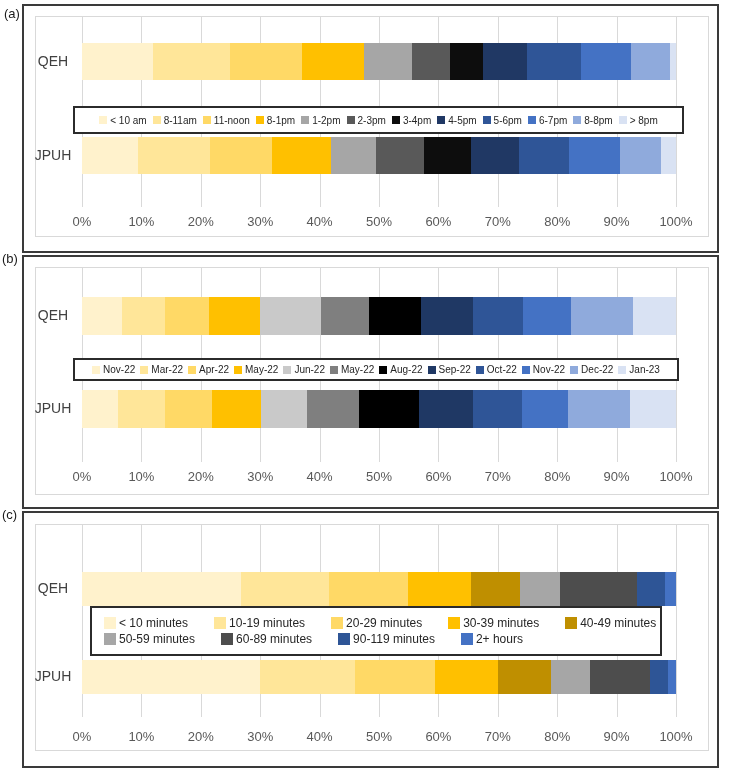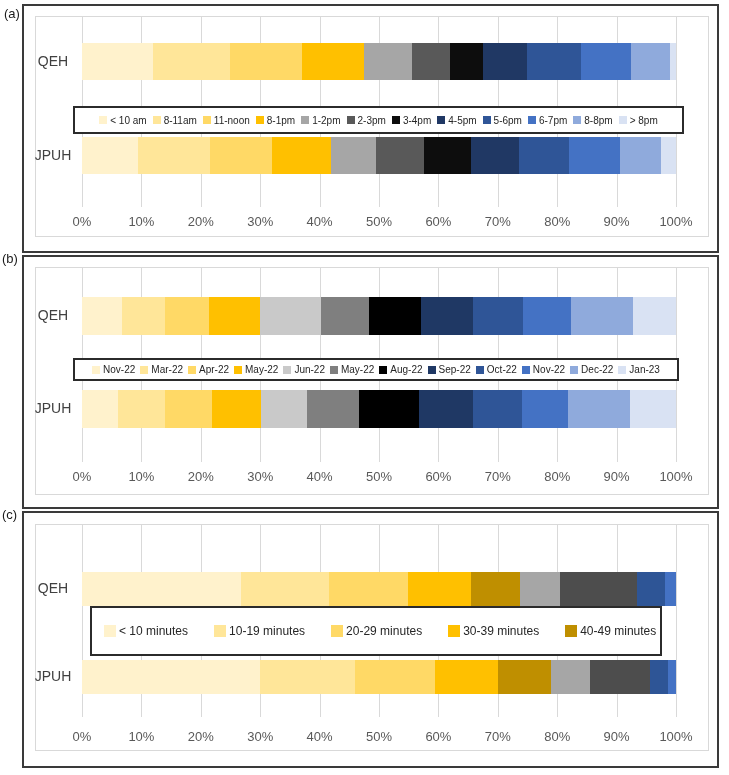--- a/index.html
+++ b/index.html
@@ -295,20 +295,38 @@
           </span>
           <span class="legend-item">
             <span class="swatch" style="width: 12px; height: 12px; background: rgb(255, 192, 0); margin-right: 3px;"></span>
             <span>30-39 minutes</span>
           </span>
           <span class="legend-item">
             <span class="swatch" style="width: 12px; height: 12px; background: rgb(191, 143, 0); margin-right: 3px;"></span>
             <span>40-49 minutes</span>
           </span>
         </div>
+        <div class="legend-row" style="gap: 26px; padding: 1px 12px; font-size: 12px;">
+          <span class="legend-item">
+            <span class="swatch" style="width: 12px; height: 12px; background: rgb(166, 166, 166); margin-right: 3px;"></span>
+            <span>50-59 minutes</span>
+          </span>
+          <span class="legend-item">
+            <span class="swatch" style="width: 12px; height: 12px; background: rgb(77, 77, 77); margin-right: 3px;"></span>
+            <span>60-89 minutes</span>
+          </span>
+          <span class="legend-item">
+            <span class="swatch" style="width: 12px; height: 12px; background: rgb(46, 85, 150); margin-right: 3px;"></span>
+            <span>90-119 minutes</span>
+          </span>
+          <span class="legend-item">
+            <span class="swatch" style="width: 12px; height: 12px; background: rgb(68, 114, 196); margin-right: 3px;"></span>
+            <span>2+ hours</span>
+          </span>
+        </div>
       </div>
       <div class="tick-label" style="left: 36px; top: 216px;">0%</div>
       <div class="tick-label" style="left: 95.4px; top: 216px;">10%</div>
       <div class="tick-label" style="left: 154.8px; top: 216px;">20%</div>
       <div class="tick-label" style="left: 214.2px; top: 216px;">30%</div>
       <div class="tick-label" style="left: 273.6px; top: 216px;">40%</div>
       <div class="tick-label" style="left: 333px; top: 216px;">50%</div>
       <div class="tick-label" style="left: 392.4px; top: 216px;">60%</div>
       <div class="tick-label" style="left: 451.8px; top: 216px;">70%</div>
       <div class="tick-label" style="left: 511.2px; top: 216px;">80%</div>

